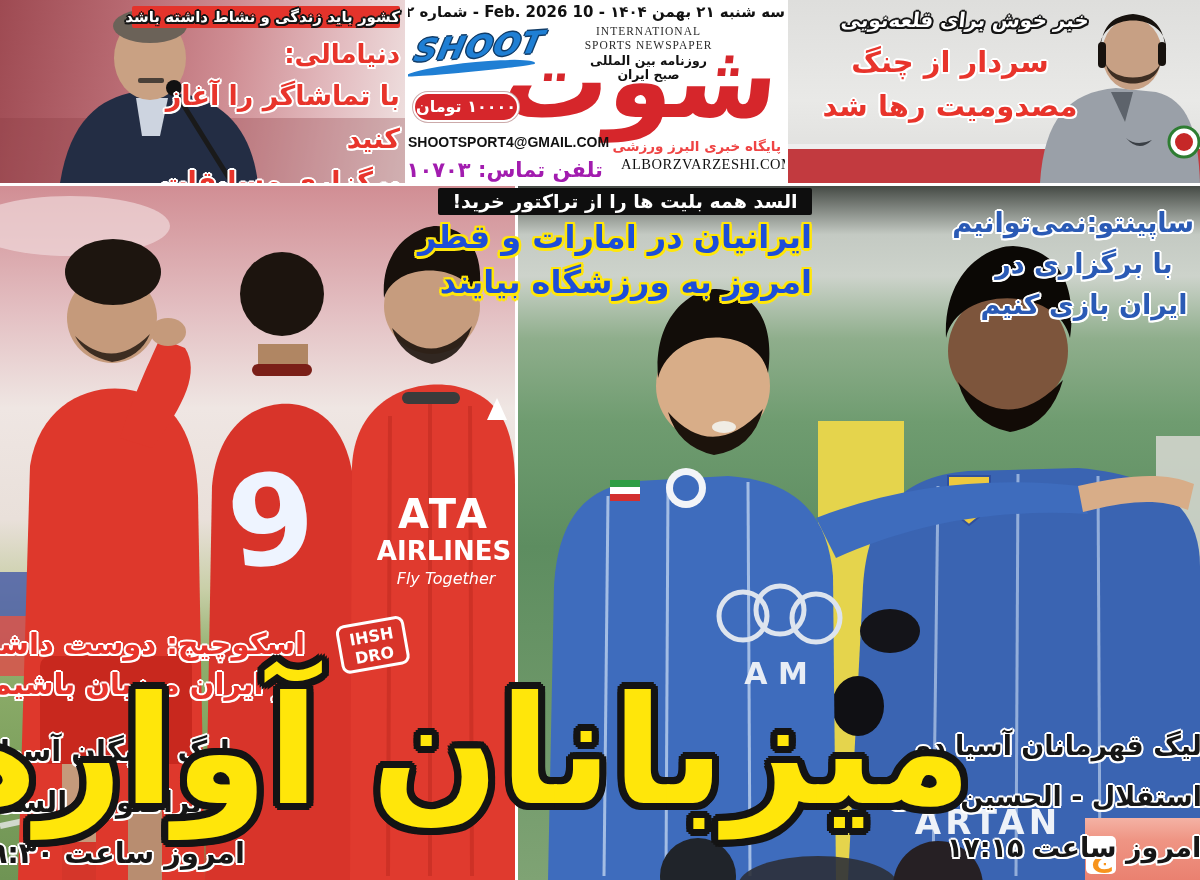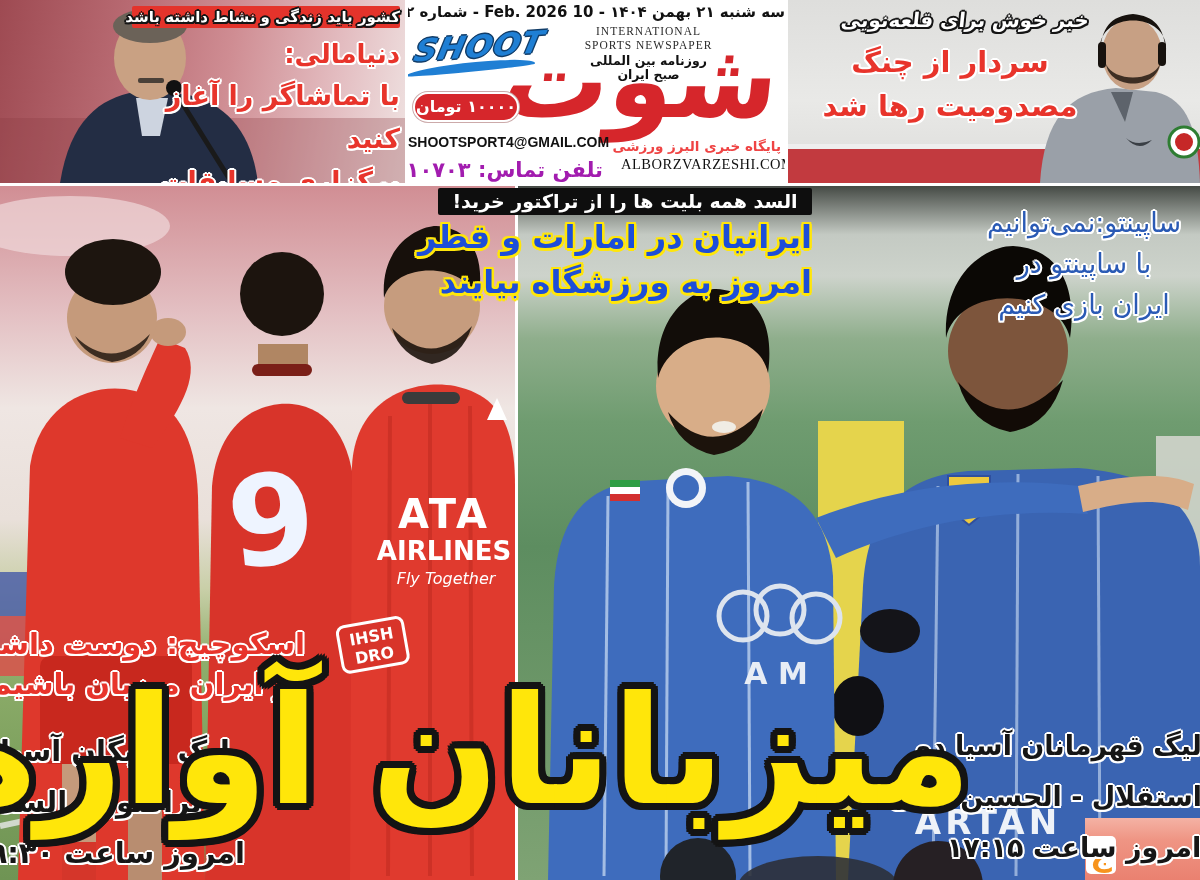--- a/index.html
+++ b/index.html
@@ -58,21 +58,21 @@
      background:linear-gradient(180deg,#d18e94 0%,#e3bfc2 18%,#efe6e3 32%,#e9e0da 48%,#c9cfa8 58%,#8fae6c 68%,#7fa25f 82%,#6f9454 100%);}
   .photo-right{left:518px;top:0;width:682px;height:694px;overflow:hidden;
      background:linear-gradient(180deg,#454a45 0%,#c4cac3 7%,#cdd3cb 13%,#8fae8c 22%,#6f9c70 34%,#5d8d60 52%,#6d9768 75%,#7fa374 100%);}
   .divider{left:515px;top:0;width:3px;height:694px;background:#fff;}
   
   .story-center{left:438px;top:2px;width:374px;text-align:right;direction:rtl;z-index:6;}
   .story-center .bar{display:block;background:#0e0e0e;color:#fff;font-size:19px;font-weight:bold;
       line-height:27px;text-align:center;border-radius:2px;white-space:nowrap;}
   .story-center .l{font-size:32px;font-weight:800;color:#1d4ed8;line-height:45px;white-space:nowrap;}
   .sapinto{right:6px;top:16px;width:220px;text-align:center;direction:rtl;z-index:6;
-           color:#2a5ab5;font-weight:400;font-size:27px;line-height:41px;white-space:nowrap;}
+           color:#2a5ab5;font-weight:700;font-size:27px;line-height:41px;white-space:nowrap;}
   .skocic{left:0px;top:438px;width:305px;text-align:center;direction:rtl;z-index:6;
           color:#e8342b;font-weight:800;font-size:29px;line-height:40px;white-space:nowrap;}
   .fixture-left{left:0px;top:540px;width:245px;text-align:left;direction:rtl;z-index:6;
           color:#161616;font-weight:800;font-size:29px;line-height:51px;white-space:nowrap;}
   .fixture-right{left:428px;top:534px;width:256px;text-align:center;direction:rtl;z-index:7;
           color:#161616;font-weight:800;font-size:27px;line-height:51px;white-space:nowrap;}
   .salmon-banner{left:567px;top:632px;width:115px;height:62px;z-index:5;
           background:linear-gradient(180deg,#f4b2a4 0%,#ef9584 35%,#ea8170 100%);}
   .corner-badge{left:568px;top:650px;width:30px;height:38px;background:#fff;border-radius:5px;z-index:6;
           color:#f7941d;font-size:30px;font-weight:800;text-align:center;line-height:40px;}
@@ -244,21 +244,21 @@
         <ellipse cx="372" cy="445" rx="30" ry="22" fill="#141419"></ellipse>
 
         <circle cx="180" cy="690" r="38" fill="#20242a"></circle>
         <ellipse cx="300" cy="700" rx="80" ry="30" fill="#2c3038" opacity="0.9"></ellipse>
         <circle cx="420" cy="700" r="45" fill="#262024"></circle>
         <circle cx="640" cy="695" r="40" fill="#1e2228"></circle>
       </svg>
 
       <div class="abs sapinto">
         <div class="ow">ساپینتو:نمی‌توانیم</div>
-        <div class="ow">با ساپینتو در</div>
+        <div class="ow">با برگزاری در</div>
         <div class="ow">ایران بازی کنیم</div>
       </div>
 
       <div class="abs salmon-banner"></div>
       <div class="abs corner-badge">ج</div>
       <div class="abs fixture-right">
         <div class="ow">لیگ قهرمانان آسیا دو</div>
         <div class="ow">استقلال - الحسین اردن</div>
         <div class="ow">امروز ساعت ۱۷:۱۵</div>
       </div>

